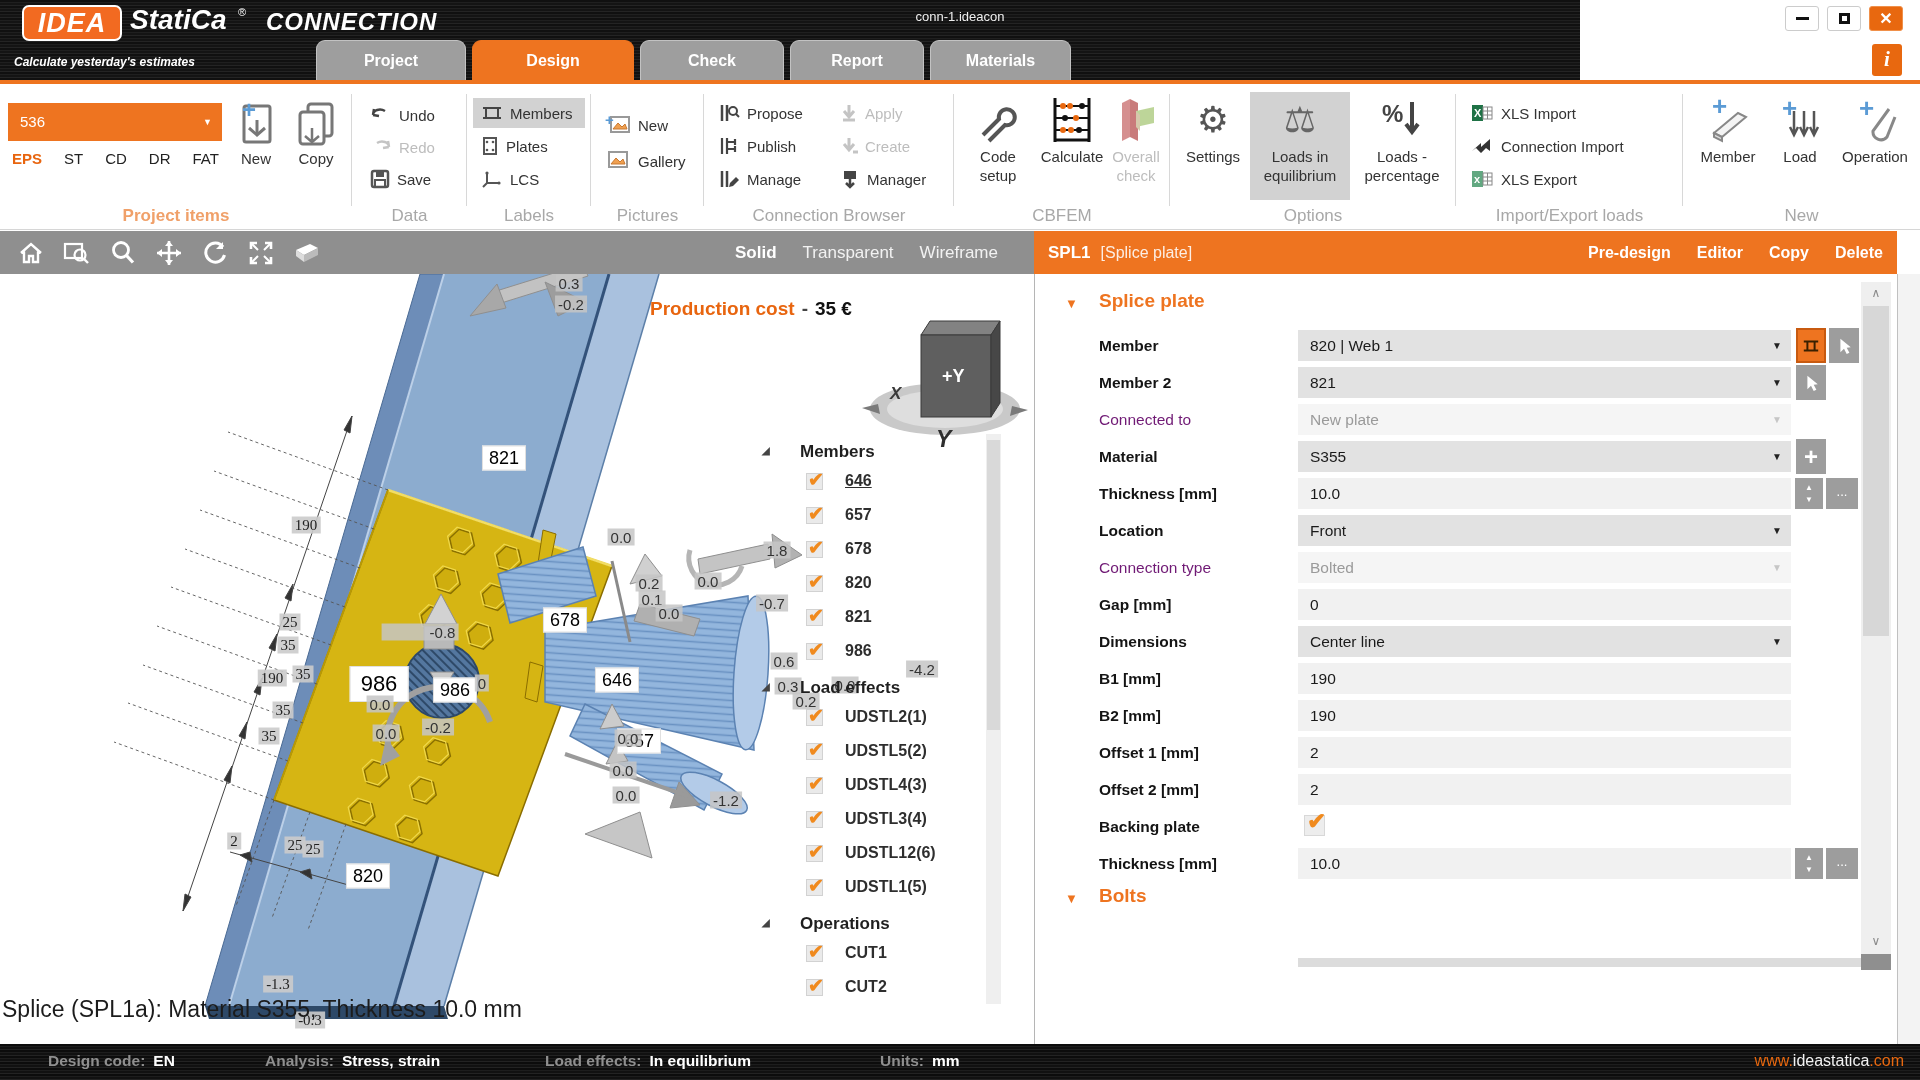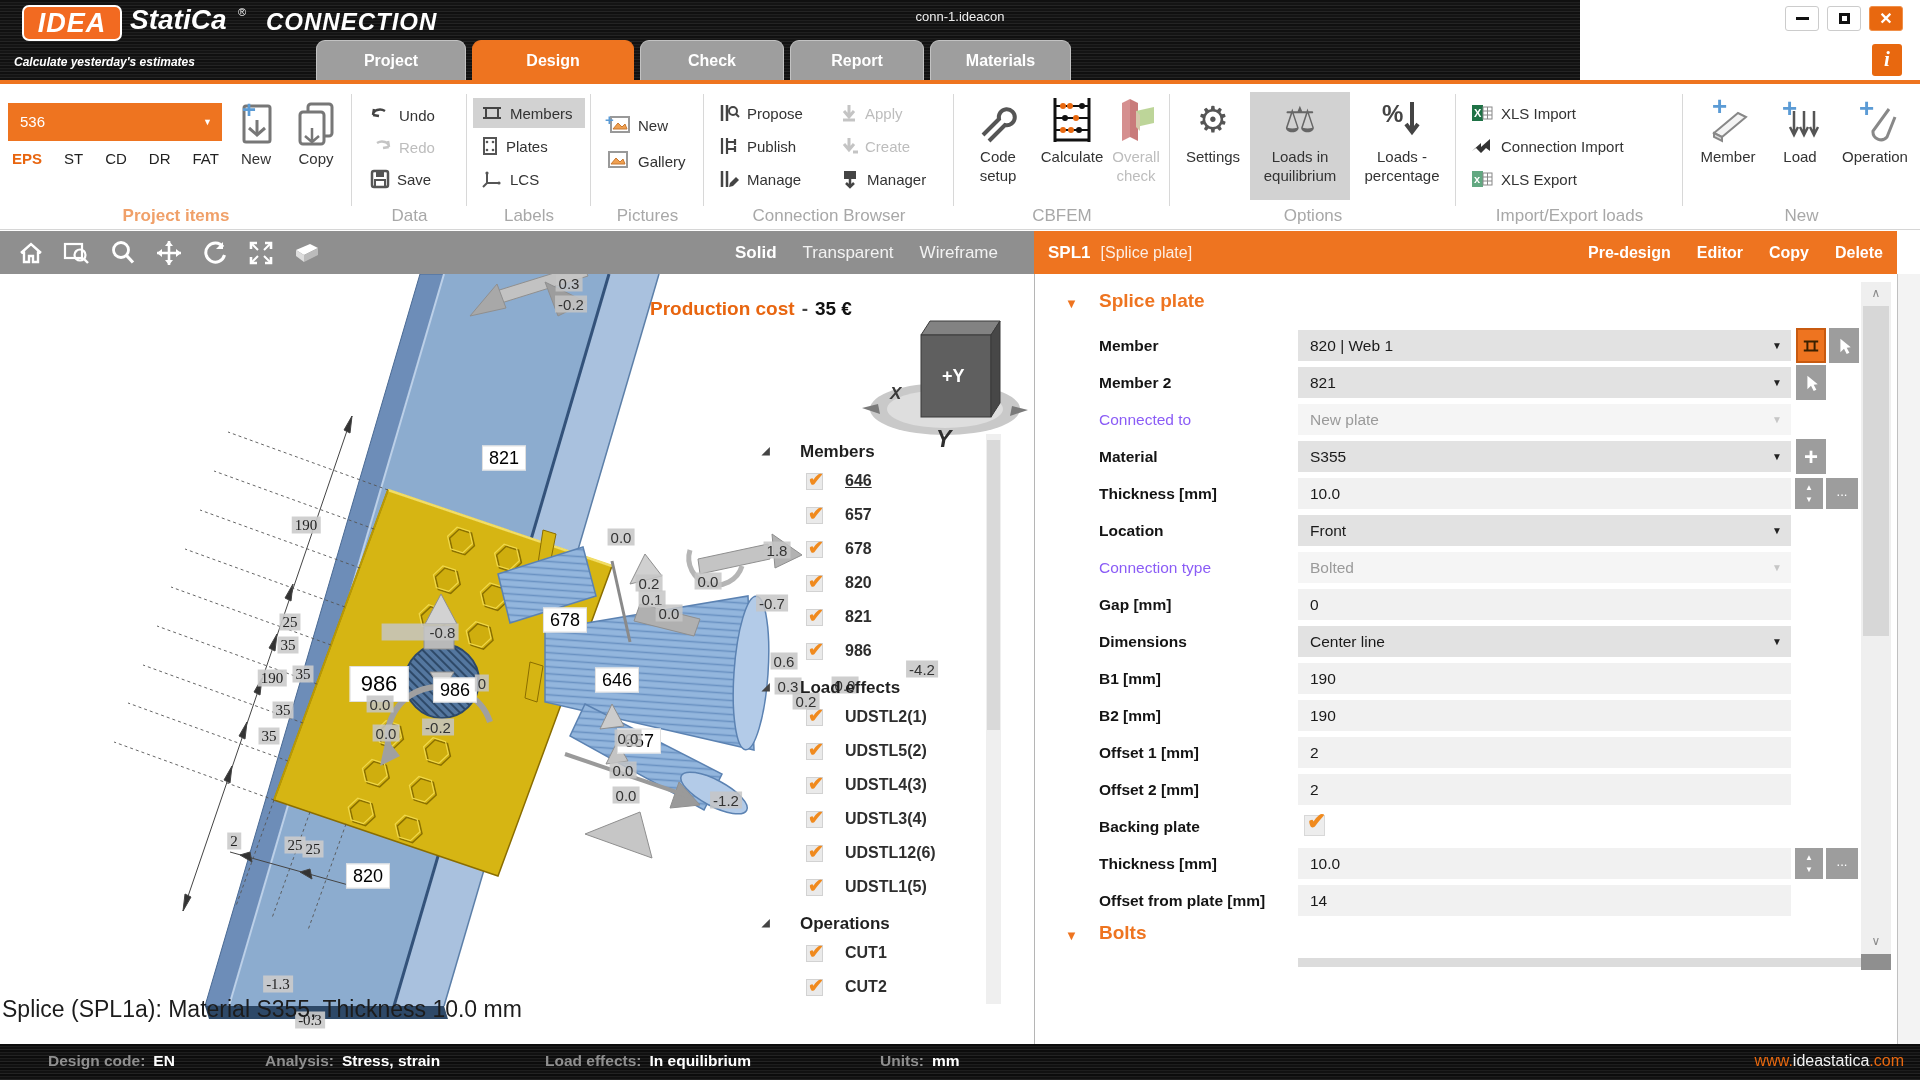--- a/index.html
+++ b/index.html
@@ -91,21 +91,21 @@
   .cube-wrap{position:absolute;left:860px;top:30px;width:170px;height:150px;}
 
   
   .panel{position:absolute;left:1034px;top:274px;width:863px;height:770px;background:#fff;border-left:1px solid #b5b5b5;overflow:hidden;}
   .panel-body{position:absolute;left:0;top:0;width:100%;padding-top:16px;}
   .sec-header{position:relative;height:28px;margin-bottom:12px;}
   .sec-header .tri{position:absolute;left:30px;top:6px;color:#ee7420;font-size:13px;cursor:pointer;}
   .sec-header .sec-title{position:absolute;left:64px;top:0;color:#ee7420;font-weight:bold;font-size:19px;}
   .prow{position:relative;height:31px;margin-bottom:6px;}
   .plabel{position:absolute;left:64px;top:0;width:196px;line-height:31px;font-size:15.5px;font-weight:600;color:#141414;white-space:nowrap;}
-  .plabel.dis{color:#8b5cf6;font-weight:normal;}
+  .plabel.dis{color:#701a75;font-weight:normal;}
   .pctl{position:absolute;left:263px;top:0;width:493px;height:31px;font-size:15.5px;color:#1a1a1a;line-height:31px;padding-left:12px;cursor:pointer;}
   .pctl.dropdown{background:#e2e2e2;}
   .pctl.input,.pctl.spinner{background:#f1f1f1;}
   .pctl.dis{background:#f5f5f5;color:#9a9a9a;}
   .pctl .caret{position:absolute;right:9px;top:0;font-size:10px;color:#222;}
   .pctl.dis .caret{color:#c6c6c6;}
   .spin{position:absolute;left:760px;top:0;width:28px;height:31px;background:#9d9d9d;color:#fff;
     display:flex;flex-direction:column;align-items:center;justify-content:center;font-size:8px;line-height:1.4;cursor:pointer;}
   .more{position:absolute;left:791px;top:0;width:32px;height:31px;background:#9d9d9d;color:#fff;font-size:13px;
     text-align:center;line-height:28px;cursor:pointer;}
@@ -839,24 +839,20 @@
           <div class="pcheck">
             <span class="mark">✔</span>
           </div>
         </div>
         <div class="prow">
           <div class="plabel">Thickness [mm]</div>
           <div class="pctl spinner"><span class="pval">10.0</span></div>
           <div class="spin">▲<br>▼</div>
           <div class="more">...</div>
         </div>
-        <div class="prow">
-          <div class="plabel">Offset from plate [mm]</div>
-          <div class="pctl input"><span class="pval">14</span></div>
-        </div>
         <div class="sec-header">
           <span class="tri">▼</span>
           <span class="sec-title">Bolts</span>
         </div>
       </div>
     <div class="panel-hscroll"></div>
     <div class="pscroll">
       <div class="arr" style="top:0">∧</div>
       <div class="thumb"></div>
       <div class="arr" style="bottom:18px">∨</div>

